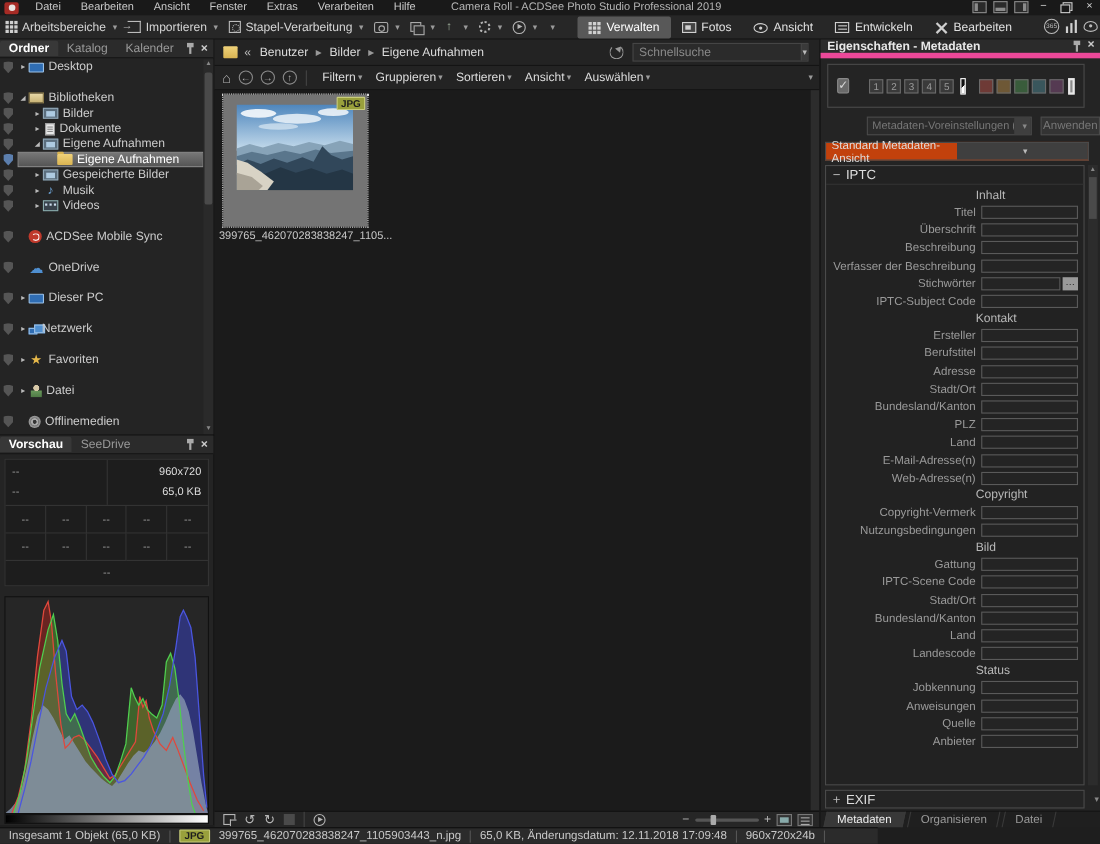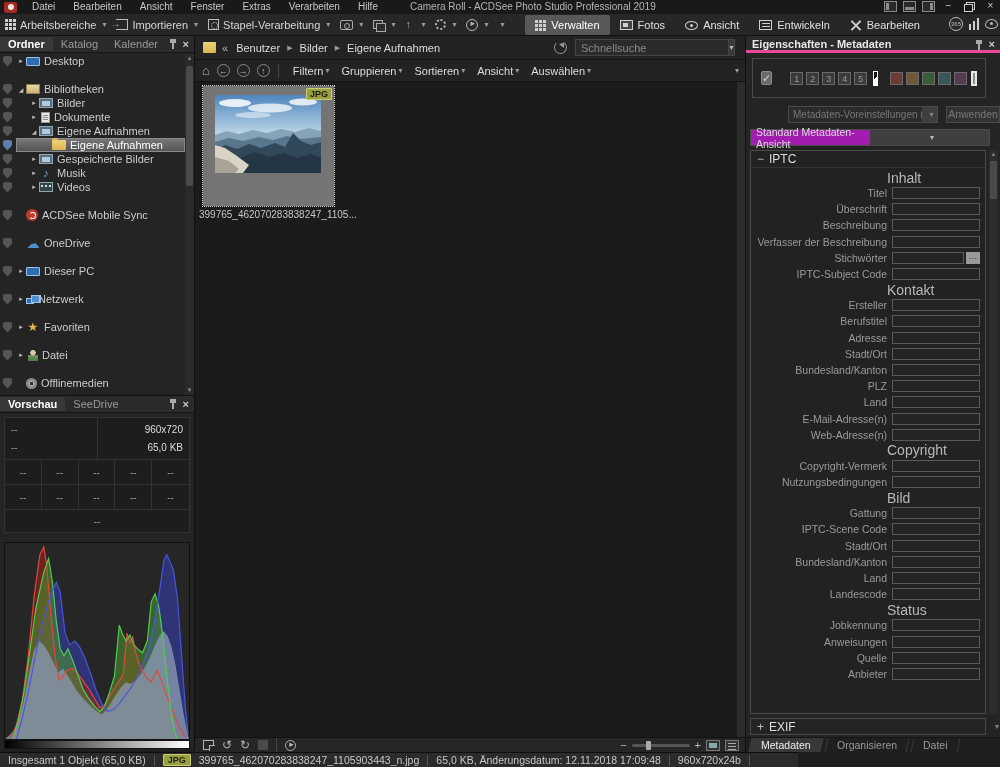--- a/index.html
+++ b/index.html
@@ -160,47 +160,47 @@
   .rot{font-size:12px;line-height:12px;}
   .ico-del{width:10px;height:10px;background:#4a4a4a;}
   #zoom-ctl{margin-left:auto;display:flex;align-items:center;gap:5px;margin-right:6px;}
   #zoom-track{width:58px;height:3px;background:#555;border-radius:2px;position:relative;}
   #zoom-knob{position:absolute;left:14px;top:-3px;width:5px;height:9px;background:#aaa;border-radius:1px;}
   .view-btn{width:14px;height:11px;border:1px solid #777;background:#333;position:relative;}
   .view-btn.img::after{content:"";position:absolute;left:2px;top:2px;right:2px;bottom:2px;background:#8aa;}
   .view-btn.list::after{content:"";position:absolute;left:2px;top:2px;width:8px;height:1px;background:#aaa;box-shadow:0 3px 0 #aaa,0 6px 0 #aaa;}
   
   #props{position:absolute;left:745px;top:36px;width:255px;height:716px;background:#242424;border-left:1px solid #101010;font-size:11px;}
-  #props-header{height:17px;display:flex;align-items:flex-end;background:#2b2b2b;border-bottom:3px solid #ec4899;}
+  #props-header{height:17px;display:flex;align-items:flex-start;background:#2b2b2b;border-bottom:5px solid #ec4899;}
   #props-title{font-weight:bold;color:#e8e8e8;padding-left:6px;}
   #rating-box{position:absolute;left:6px;right:14px;top:22px;height:40px;border:1px solid #4a4a4a;display:flex;align-items:center;gap:4px;padding:0 8px;}
   #check-btn{width:18px;height:14px;background:#6a6a6a;border:1px solid #8a8a8a;border-radius:2px;color:#d8d8d8;font-size:11px;line-height:13px;text-align:center;margin-right:14px;}
   .rate-sq{width:13px;height:13px;background:#3a3a3a;border:1px solid #6a6a6a;color:#9a9a9a;font-size:9px;line-height:12px;text-align:center;}
   #bw-sq{width:15px;height:15px;background:linear-gradient(135deg,#111 50%,#fff 50%);border:1px solid #fff;margin:0 8px 0 2px;}
   .color-sq{width:13px;height:13px;border:1px solid #6a6a6a;}
   #clear-sq{width:15px;height:15px;background:#8a8a8a;border:2px solid #e8e8e8;}
   #preset-row{position:absolute;left:0;right:0;top:70px;display:flex;align-items:center;gap:8px;padding-left:42px;}
   #preset-dd{width:150px;height:17px;border:1px solid #4a4a4a;background:#2b2b2b;color:#777;display:flex;align-items:center;font-size:10px;}
   #preset-dd span{flex:1;padding-left:4px;white-space:nowrap;overflow:hidden;}
   #preset-dd .ddb{width:15px;height:15px;background:#3f3f3f;color:#888;font-size:8px;text-align:center;line-height:15px;flex:none;}
   #apply-btn{width:62px;height:17px;background:#333;border:1px solid #4a4a4a;color:#777;text-align:center;line-height:15px;font-size:10.5px;}
-  #view-dd{position:absolute;left:4px;right:10px;top:93px;height:17px;background:#a21caf;border:1px solid #4a4a4a;display:flex;align-items:center;color:#ddd;font-size:10.5px;}
+  #view-dd{position:absolute;left:4px;right:10px;top:93px;height:17px;background:#c2410c;border:1px solid #4a4a4a;display:flex;align-items:center;color:#ddd;font-size:10.5px;}
   #view-dd span{flex:1;padding-left:5px;}
   #view-dd .ddb{width:15px;height:15px;background:#3f3f3f;color:#bbb;font-size:8px;text-align:center;line-height:15px;}
   #iptc-box{position:absolute;left:4px;right:14px;top:114px;height:564px;border:1px solid #4a4a4a;background:#222;}
   #iptc-header{height:17px;display:flex;align-items:center;color:#ddd;font-size:12px;border-bottom:1px solid #333;}
   #iptc-header .pm{margin:0 5px 0 6px;color:#bbb;}
   #iptc-fields{padding-top:2px;}
   .meta-row{display:flex;align-items:center;height:16.2px;}
   .meta-label{flex:1;text-align:right;color:#9a9a9a;font-size:10.5px;padding-right:5px;white-space:nowrap;}
   .meta-input{width:88px;height:12px;background:#242424;border:1px solid #5a5a5a;margin-right:5px;color:#ccc;font-size:10px;padding:0 2px;outline:none;flex:none;}
   .meta-input.short{width:72px;margin-right:2px;}
   .dots-btn{width:14px;height:12px;background:#9a9a9a;color:#222;font-size:9px;line-height:9px;text-align:center;margin-right:5px;flex:none;}
   .group-row{height:15px;display:flex;align-items:center;}
-  .group-label{margin-left:calc(100% - 98px);color:#b8b8b8;font-size:14px;}
+  .group-label{margin-left:calc(100% - 98px);color:#b8b8b8;font-size:11px;}
   #props-scroll{position:absolute;right:2px;top:114px;width:9px;height:564px;background:#2c2c2c;}
   #props-scroll .thumb{position:absolute;left:1px;right:1px;top:11px;height:38px;background:#4a4a4a;}
   #props-scroll .sarrow{position:absolute;left:0;width:9px;height:9px;color:#888;font-size:6px;text-align:center;line-height:9px;}
   #exif-bar{position:absolute;left:4px;right:14px;top:682px;height:17px;border:1px solid #4a4a4a;display:flex;align-items:center;color:#ddd;font-size:12px;}
   #exif-bar .pm{margin:0 5px 0 6px;color:#bbb;}
   #exif-dd{position:absolute;right:1px;top:686px;color:#888;font-size:8px;}
   #props-tabs{position:absolute;left:0;right:0;top:701px;height:15px;display:flex;border-top:1px solid #151515;background:#1f1f1f;font-size:10.5px;}
   .ptab{padding:0 10px;line-height:14px;color:#999;border-right:1px solid #3a3a3a;transform:skewX(-12deg);margin-left:4px;border-left:1px solid #3a3a3a;}
   .ptab span{display:inline-block;transform:skewX(12deg);}
   .ptab.active{background:#383838;color:#eee;}

